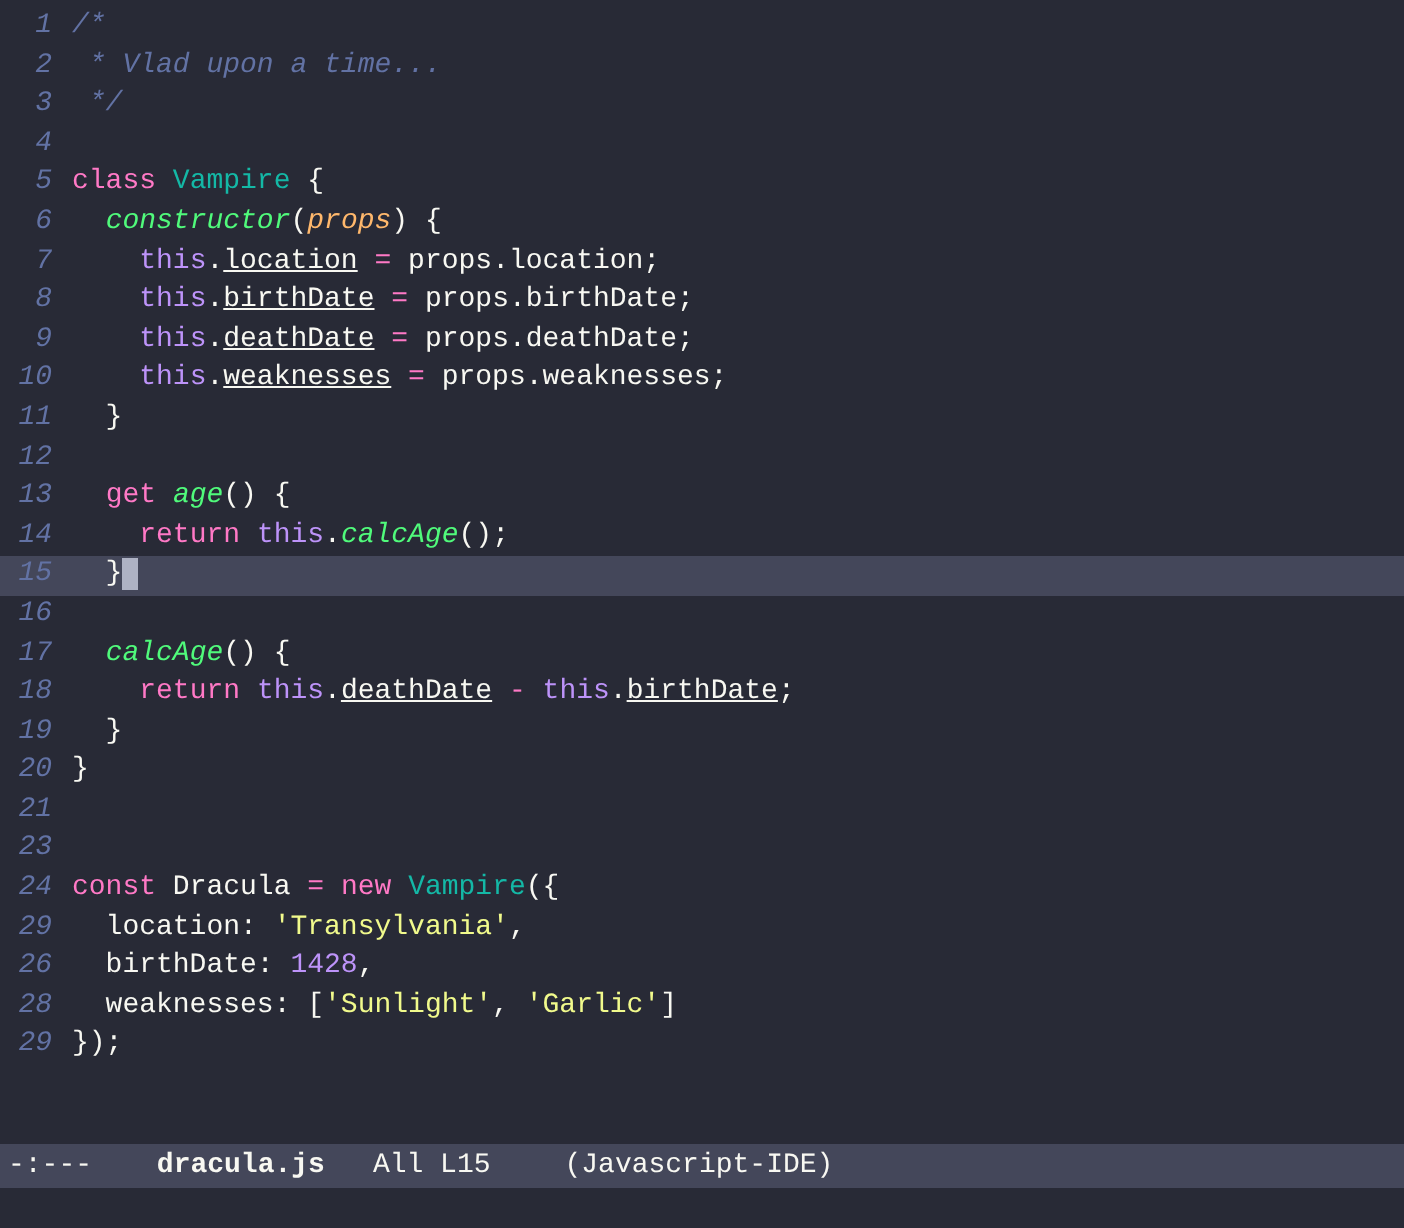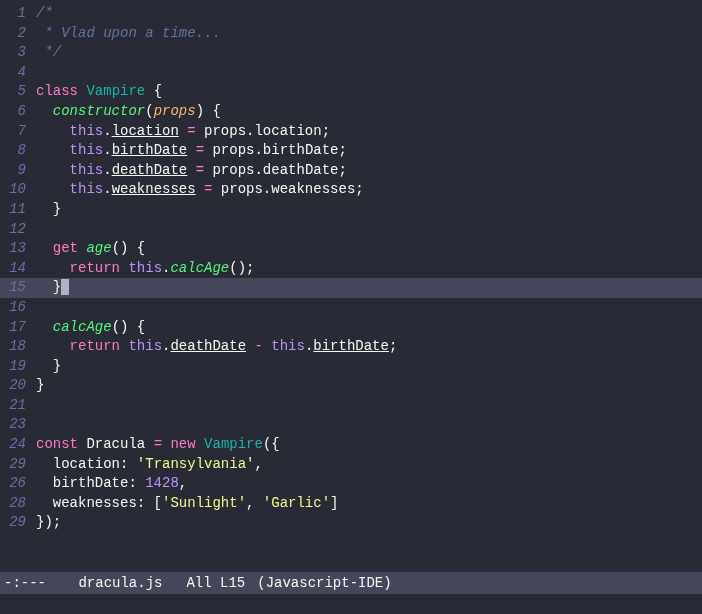--- a/index.html
+++ b/index.html
@@ -59,22 +59,22 @@
   .modeline {
     background: #44475a;
     color: #f8f8f2;
     height: 22px;
     display: flex;
     align-items: center;
     padding: 0 4px;
     font-size: 14px;
   }
   .modeline .ml-pre { white-space: pre; }
-  .modeline .ml-file { font-weight: normal; margin: 0 24px; }
-  .modeline .ml-pos { margin-right: 12px; font-family: Liberation Mono, monospace; }
+  .modeline .ml-file { font-weight: bold; margin: 0 24px; }
+  .modeline .ml-pos { margin-right: 37px; font-family: Liberation Mono, monospace; }
   .modeline .ml-mode { }
   .minibuffer {
     height: 20px;
     background: #282a36;
   }
 </style>
 </head>
 <body>
 
 <div class="editor" id="editor">

